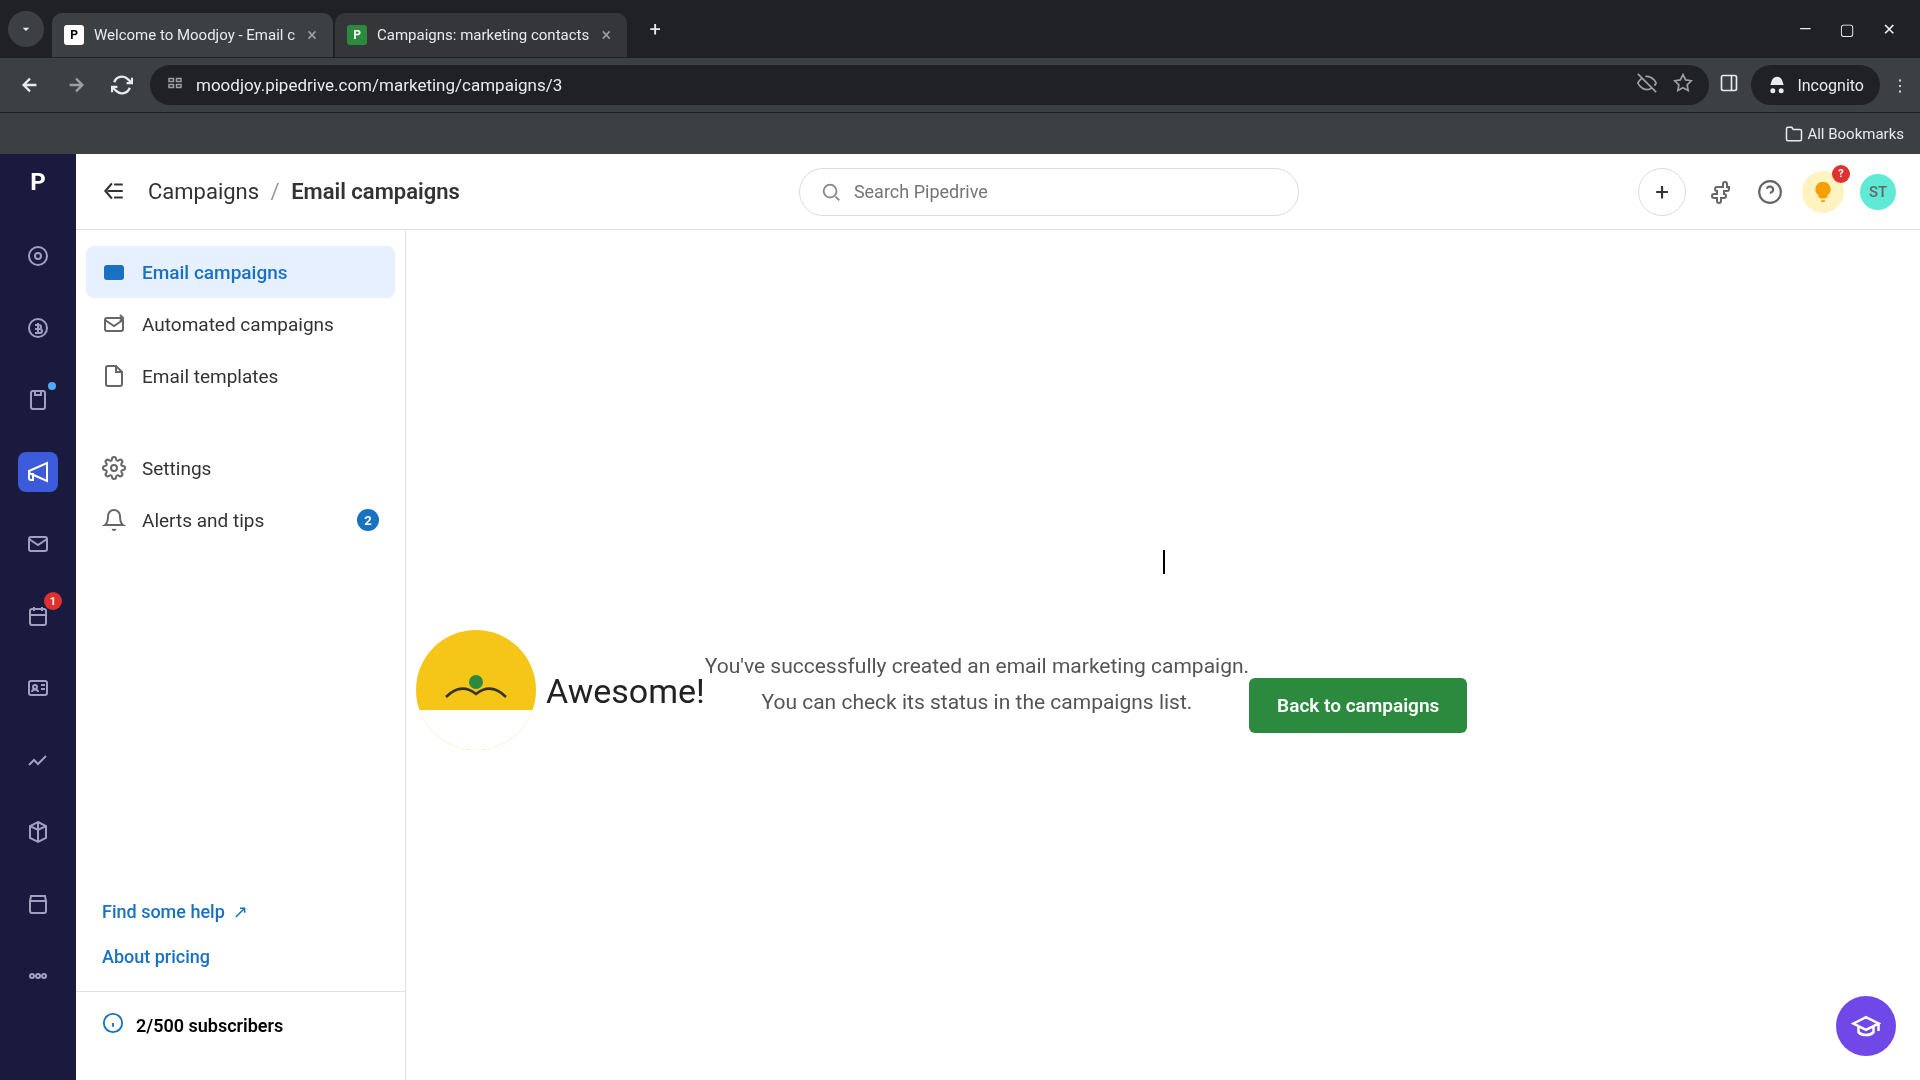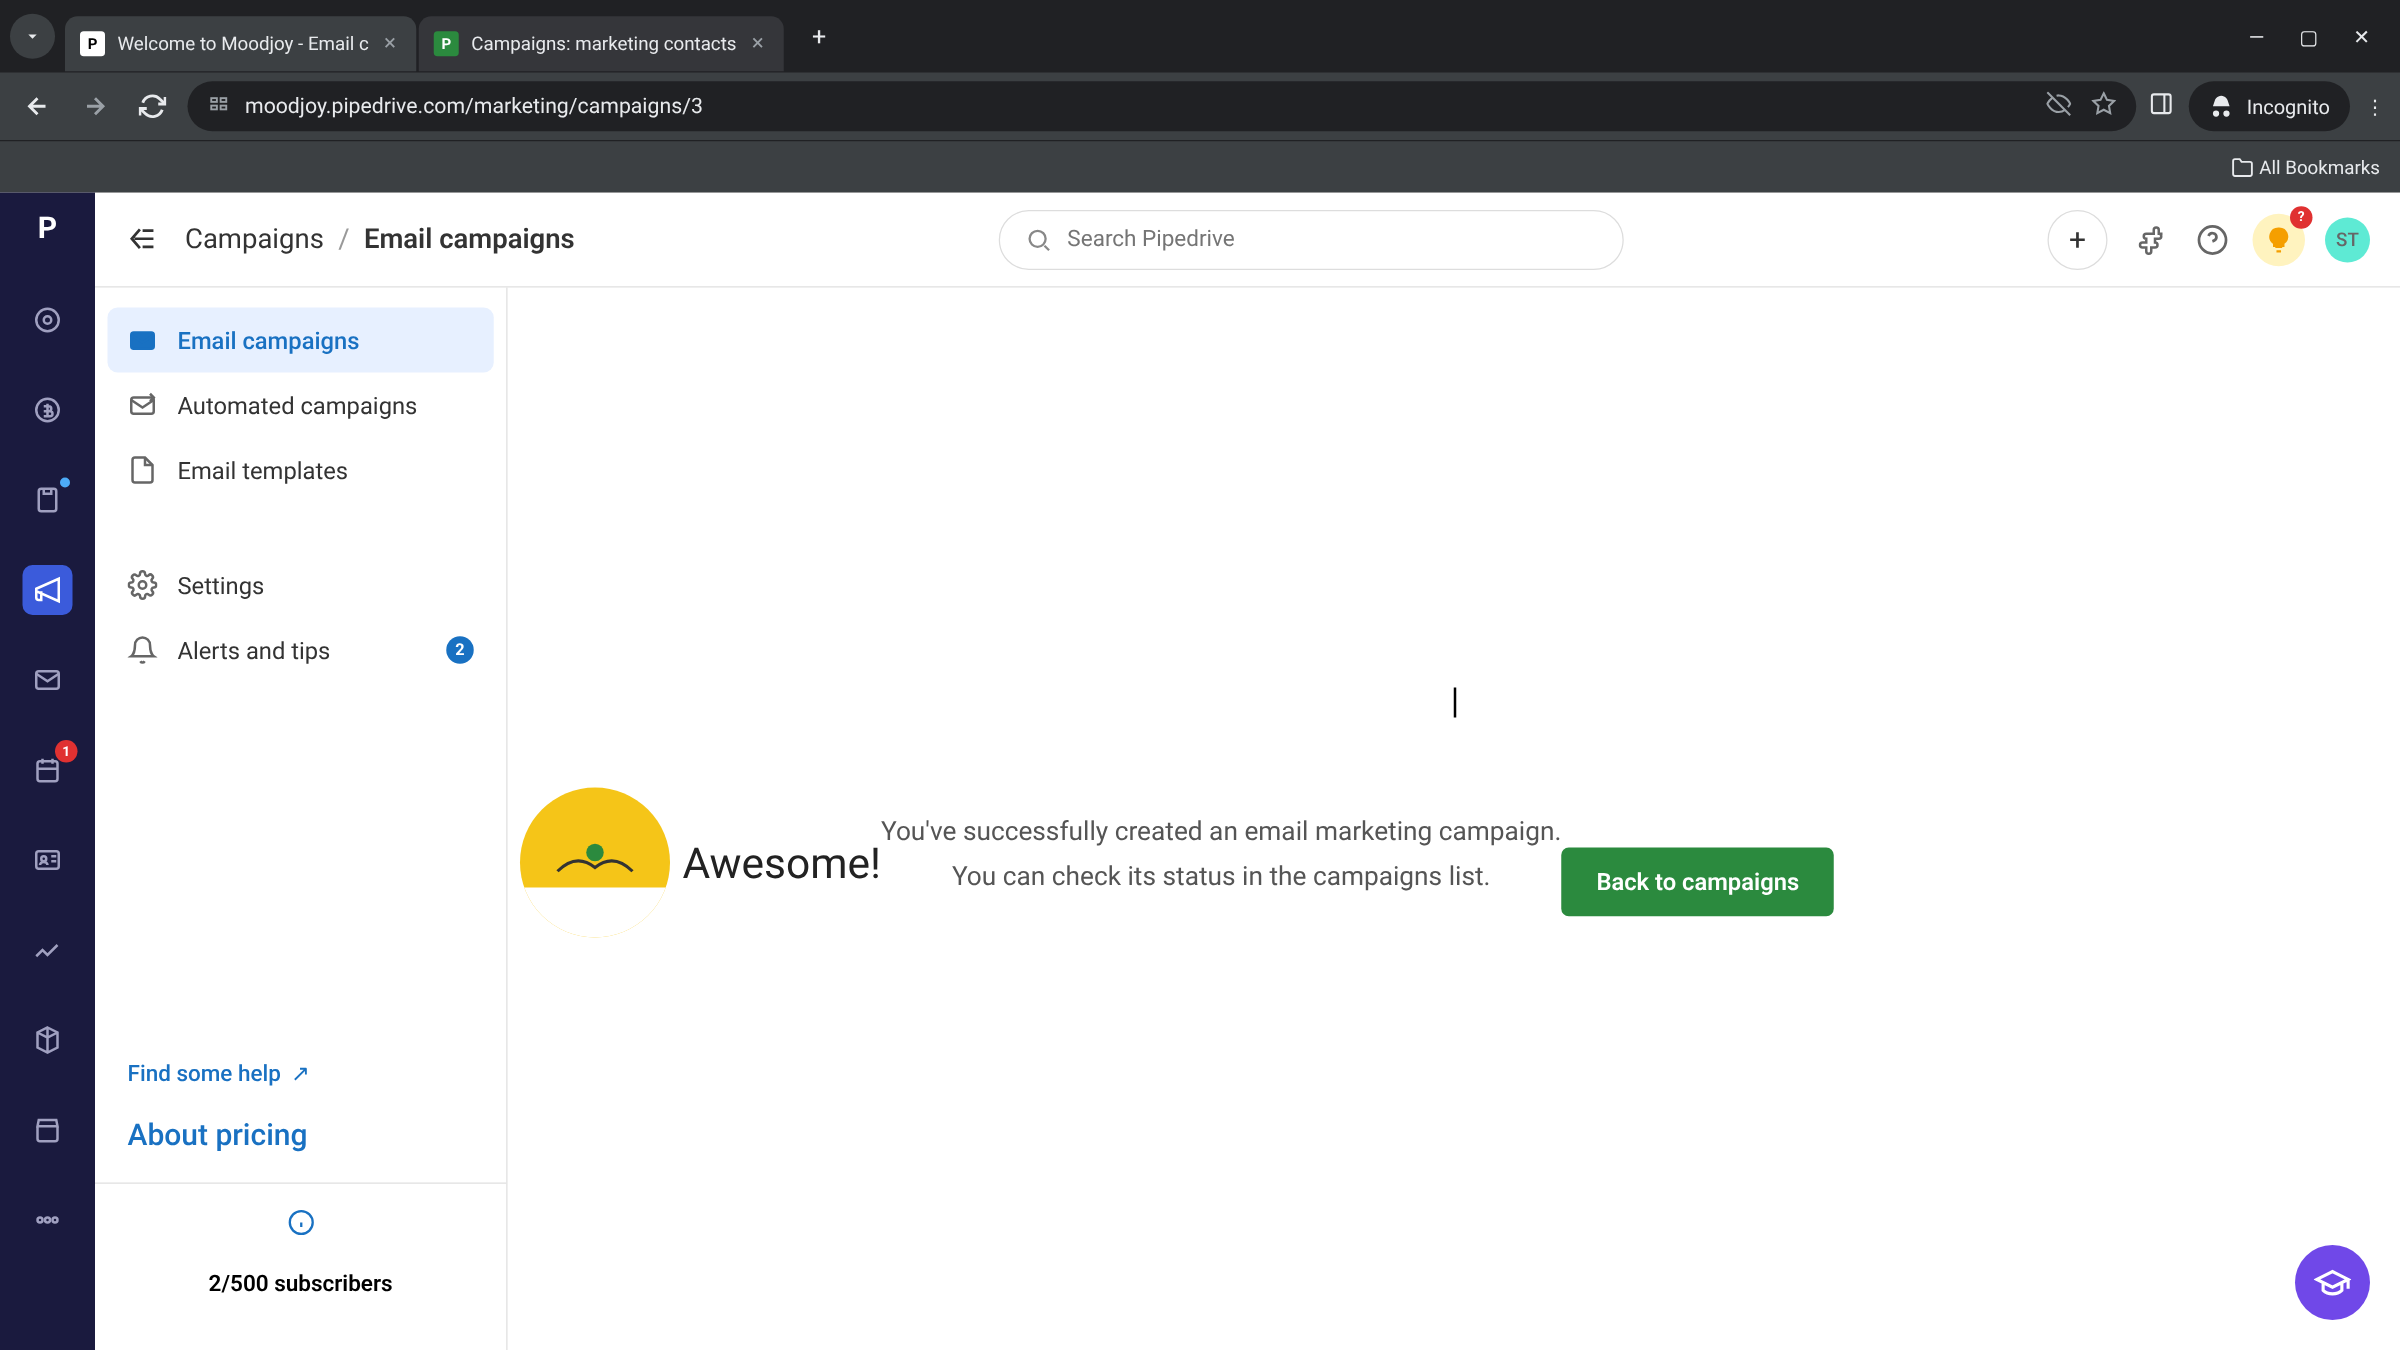--- a/index.html
+++ b/index.html
@@ -70,23 +70,23 @@
 .sidebar { width: 330px; border-right: 1px solid #e0e0e0; display: flex; flex-direction: column; padding: 16px 10px; }
 .sidebar-item { display: flex; align-items: center; gap: 16px; padding: 14px 16px; border-radius: 8px; font-size: 19px; color: #333; cursor: pointer; }
 .sidebar-item.active { background: #e7f0ff; color: #1971c2; font-weight: 500; }
 .sidebar-item .icon-wrap { width: 24px; height: 24px; display: flex; align-items: center; justify-content: center; }
 .sidebar-item.active svg { stroke: #1971c2; fill: #1971c2; }
 .sidebar-item svg { stroke: #666; fill: none; stroke-width: 2; }
 .sidebar-badge { margin-left: auto; background: #1971c2; color: #fff; font-size: 13px; width: 22px; height: 22px; border-radius: 50%; display: flex; align-items: center; justify-content: center; font-weight: bold; }
 .sidebar-spacer { height: 40px; }
 .sidebar-footer { margin-top: auto; padding: 16px; }
 .help-link { color: #1971c2; font-size: 18px; font-weight: 500; display: flex; align-items: center; gap: 8px; margin-bottom: 24px; }
-.pricing-link { color: #1971c2; font-size: 24px; font-weight: 500; margin-bottom: 24px; }
+.pricing-link { color: #1971c2; font-size: 18px; font-weight: 500; margin-bottom: 24px; }
 .subscriber-box { border-top: 1px solid #e0e0e0; padding-top: 20px; margin: 0 -26px; padding-left: 26px; padding-right: 26px; }
-.subscriber-head { display: flex; align-items: center; gap: 24px; margin-bottom: 10px; flex-direction: column; }
+.subscriber-head { display: flex; align-items: center; gap: 12px; margin-bottom: 10px; }
 .subscriber-head .info-icon { color: #1971c2; }
 .subscriber-count { font-weight: 600; font-size: 18px; }
 .subscriber-text { font-size: 17px; color: #555; line-height: 1.5; padding-left: 36px; }
 .subscriber-text a { color: #1971c2; font-weight: 500; text-decoration: none; }
 
 
 .content { flex: 1; display: flex; flex-direction: row; align-items: center; padding-top: 100px; }
 .success-graphic { width: 140px; height: 100px; position: relative; margin-bottom: 50px; }
 .sun { width: 120px; height: 120px; background: #f5c518; border-radius: 50%; position: absolute; left: 10px; top: 0; overflow: hidden; }
 .sun::after { content: ''; position: absolute; bottom: -20px; left: 0; right: 0; height: 60px; background: #fff; }

